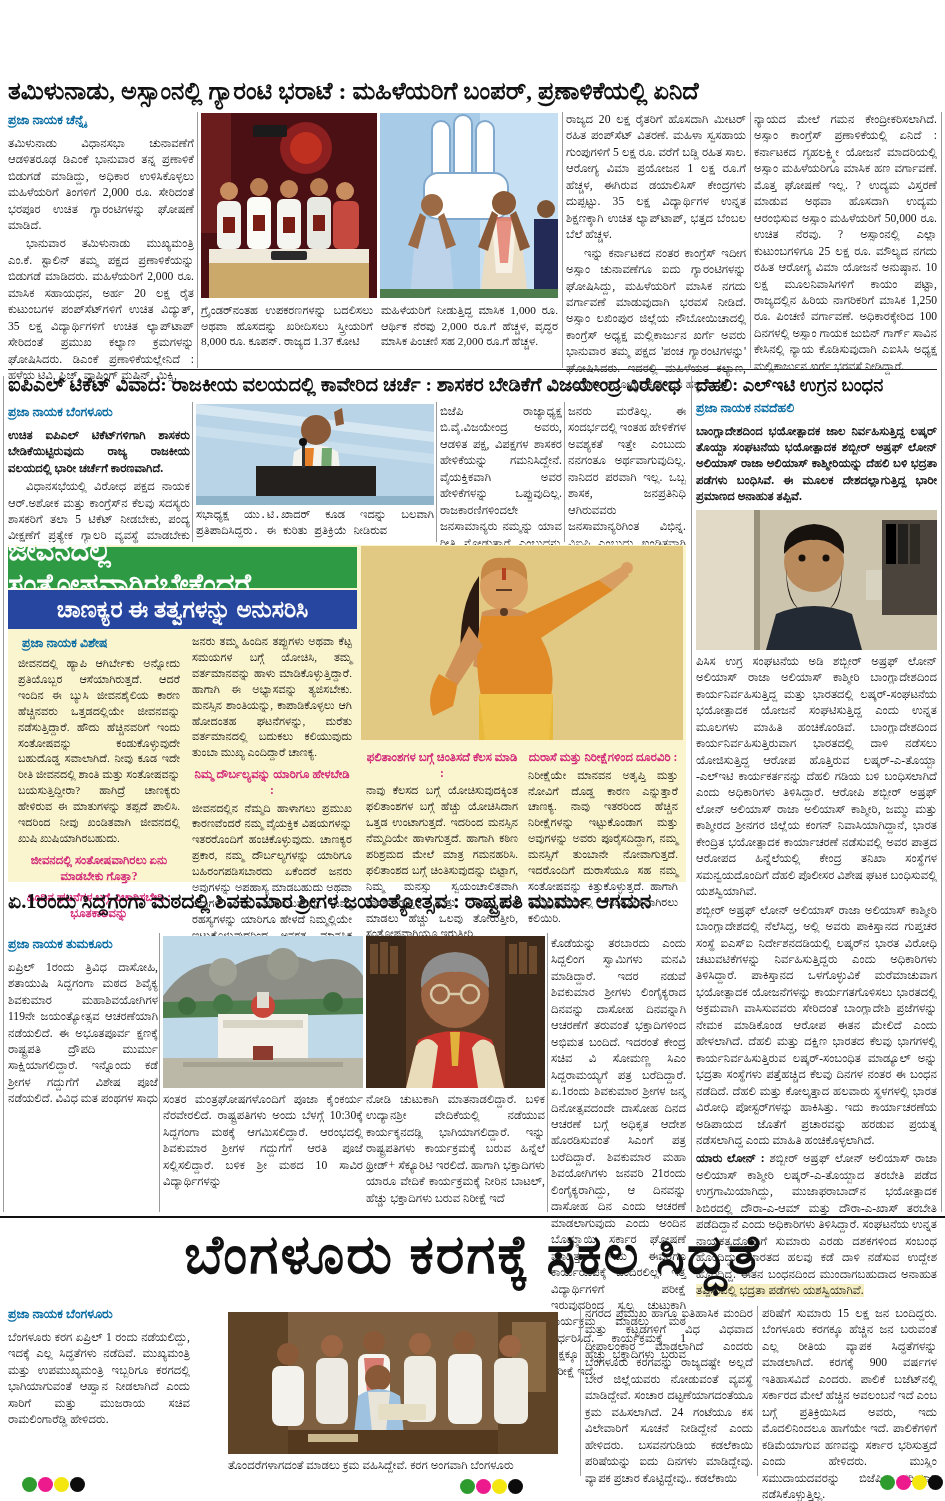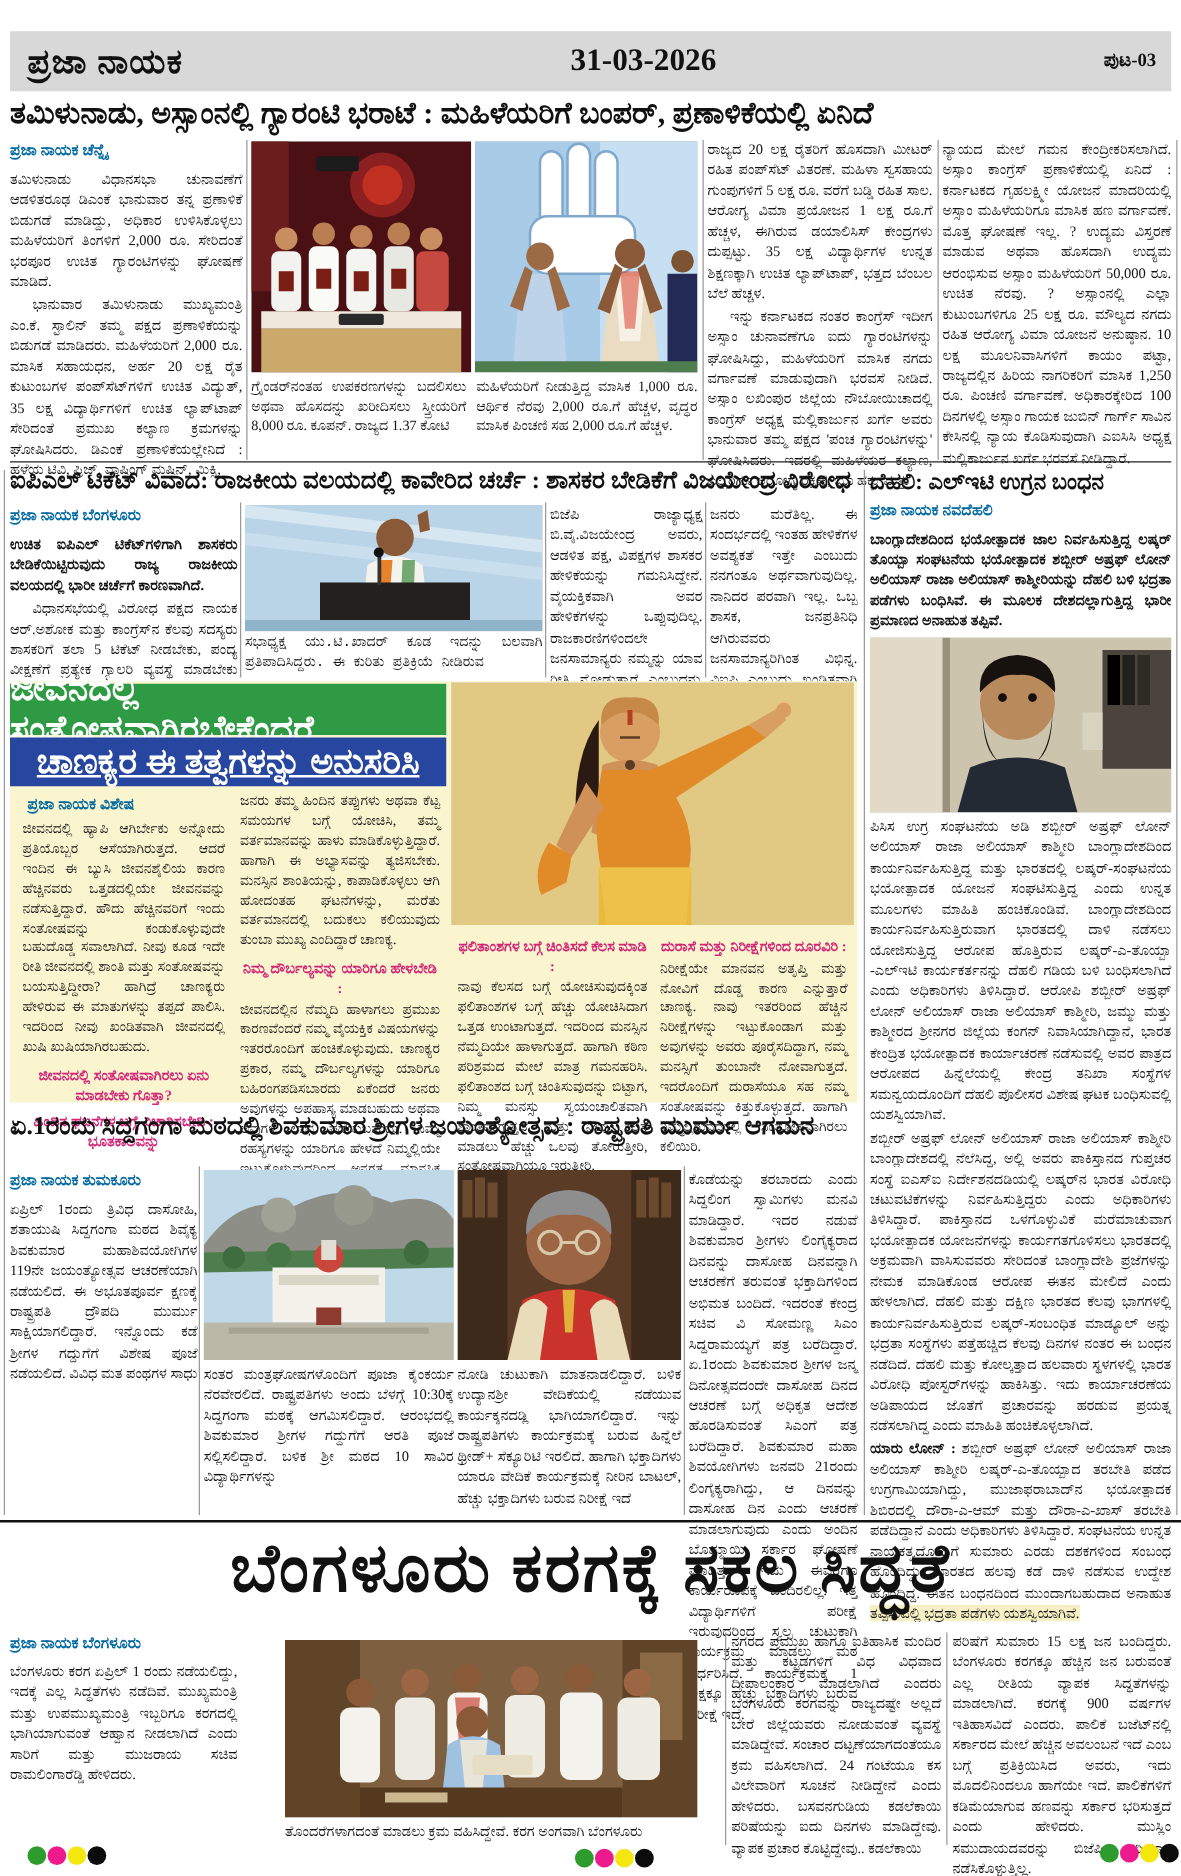--- a/index.html
+++ b/index.html
@@ -35,21 +35,21 @@
   #ipl-head{left:8px;top:374px;width:678px;font-size:19.5px;font-weight:bold;line-height:1.15;}
   #ipl-col1{left:8px;top:404px;width:182px;height:136px;}
   #ipl-photo{left:196px;top:404px;width:238px;height:101px;}
   #ipl-cap{left:196px;top:508px;width:238px;height:34px;font-family:Liberation Mono, monospace;}
   #ipl-col3{left:440px;top:404px;width:122px;height:138px;}
   #ipl-col4{left:568px;top:404px;width:118px;height:138px;}
   .r4{left:192px;top:402px;height:140px;} .r5{left:436px;top:402px;height:140px;} .r6{left:564px;top:402px;height:140px;}
   
   #chk-box{left:8px;top:545px;width:678px;height:337px;background:#fbf5cf;}
   #chk-g{left:8px;top:547px;width:349px;height:41px;background:#2f9a44;color:#fff;display:flex;align-items:center;justify-content:center;font-size:29px;font-weight:bold;}
-  #chk-b{left:8px;top:590px;width:349px;height:39px;background:#2746a0;color:#fff;display:flex;align-items:center;justify-content:center;font-size:28px;font-weight:bold;text-decoration:underline;}
+  #chk-b{left:8px;top:590px;width:349px;height:39px;background:#2746a0;color:#fff;display:flex;align-items:center;justify-content:center;font-size:23px;font-weight:bold;}
   #chk-img{left:361px;top:546px;width:322px;height:194px;}
   #chk-dl{left:22px;top:636px;}
   #chk-c1{left:18px;top:656px;width:162px;height:222px;font-size:11.2px;}
   #chk-c2{left:192px;top:634px;width:160px;height:244px;font-size:11.2px;}
   #chk-c3{left:366px;top:744px;width:152px;height:134px;font-size:11.2px;}
   #chk-c4{left:528px;top:744px;width:150px;height:134px;font-size:11.2px;}
   
   #let-col{left:696px;top:376px;width:241px;height:836px;}
   #let-head{font-size:18px;font-weight:bold;line-height:1.1;margin:0 0 4px 0;}
   #let-photo{width:241px;height:140px;margin:4px 0;}
@@ -80,25 +80,20 @@
   .d-g{background:#2d9b2d;} .d-m{background:#ec1a8c;} .d-y{background:#f3e70f;} .d-k{background:#0c0c0c;}
   #reg-l{left:22px;top:1477px;} #reg-c{left:460px;top:1479px;} #reg-r{left:880px;top:1475px;}
   .photo{background:#ccc;overflow:hidden;}
   .photo svg{display:block;width:100%;height:100%;}
 </style>
 </head>
 <body>
 
 <div id="paper">
 
-  <div id="band" class="abs">
-    <span id="brand">ಪ್ರಜಾ ನಾಯಕ</span>
-    <span id="hdate">31-03-2026</span>
-    <span id="hpage">ಪುಟ-03</span>
-  </div>
 
   <h1 id="tophead" class="abs" style="margin:0;">ತಮಿಳುನಾಡು, ಅಸ್ಸಾಂನಲ್ಲಿ ಗ್ಯಾರಂಟಿ ಭರಾಟೆ : ಮಹಿಳೆಯರಿಗೆ ಬಂಪರ್, ಪ್ರಣಾಳಿಕೆಯಲ್ಲಿ ಏನಿದೆ</h1>
 
   <div id="ts-col1" class="abs body-txt">
     <div class="dateline">ಪ್ರಜಾ ನಾಯಕ ಚೆನ್ನೈ</div>
     <p class="noind">ತಮಿಳುನಾಡು ವಿಧಾನಸಭಾ ಚುನಾವಣೆಗೆ ಆಡಳಿತರೂಢ ಡಿಎಂಕೆ ಭಾನುವಾರ ತನ್ನ ಪ್ರಣಾಳಿಕೆ ಬಿಡುಗಡೆ ಮಾಡಿದ್ದು, ಅಧಿಕಾರ ಉಳಿಸಿಕೊಳ್ಳಲು ಮಹಿಳೆಯರಿಗೆ ತಿಂಗಳಿಗೆ 2,000 ರೂ. ಸೇರಿದಂತೆ ಭರಪೂರ ಉಚಿತ ಗ್ಯಾರಂಟಿಗಳನ್ನು ಘೋಷಣೆ ಮಾಡಿದೆ.</p>
     <p>ಭಾನುವಾರ ತಮಿಳುನಾಡು ಮುಖ್ಯಮಂತ್ರಿ ಎಂ.ಕೆ. ಸ್ಟಾಲಿನ್ ತಮ್ಮ ಪಕ್ಷದ ಪ್ರಣಾಳಿಕೆಯನ್ನು ಬಿಡುಗಡೆ ಮಾಡಿದರು. ಮಹಿಳೆಯರಿಗೆ 2,000 ರೂ. ಮಾಸಿಕ ಸಹಾಯಧನ, ಅರ್ಹ 20 ಲಕ್ಷ ರೈತ ಕುಟುಂಬಗಳ ಪಂಪ್‌ಸೆಟ್‌ಗಳಿಗೆ ಉಚಿತ ವಿದ್ಯುತ್, 35 ಲಕ್ಷ ವಿದ್ಯಾರ್ಥಿಗಳಿಗೆ ಉಚಿತ ಲ್ಯಾಪ್‌ಟಾಪ್ ಸೇರಿದಂತೆ ಪ್ರಮುಖ ಕಲ್ಯಾಣ ಕ್ರಮಗಳನ್ನು ಘೋಷಿಸಿದರು. ಡಿಎಂಕೆ ಪ್ರಣಾಳಿಕೆಯಲ್ಲೇನಿದೆ : ಹಳೆಯ ಟಿವಿ, ಫ್ರಿಜ್, ವಾಷಿಂಗ್ ಮಷಿನ್, ಮಿಕ್ಸಿ,</p>
   </div>
 
   <div id="ts-photos" class="abs">

